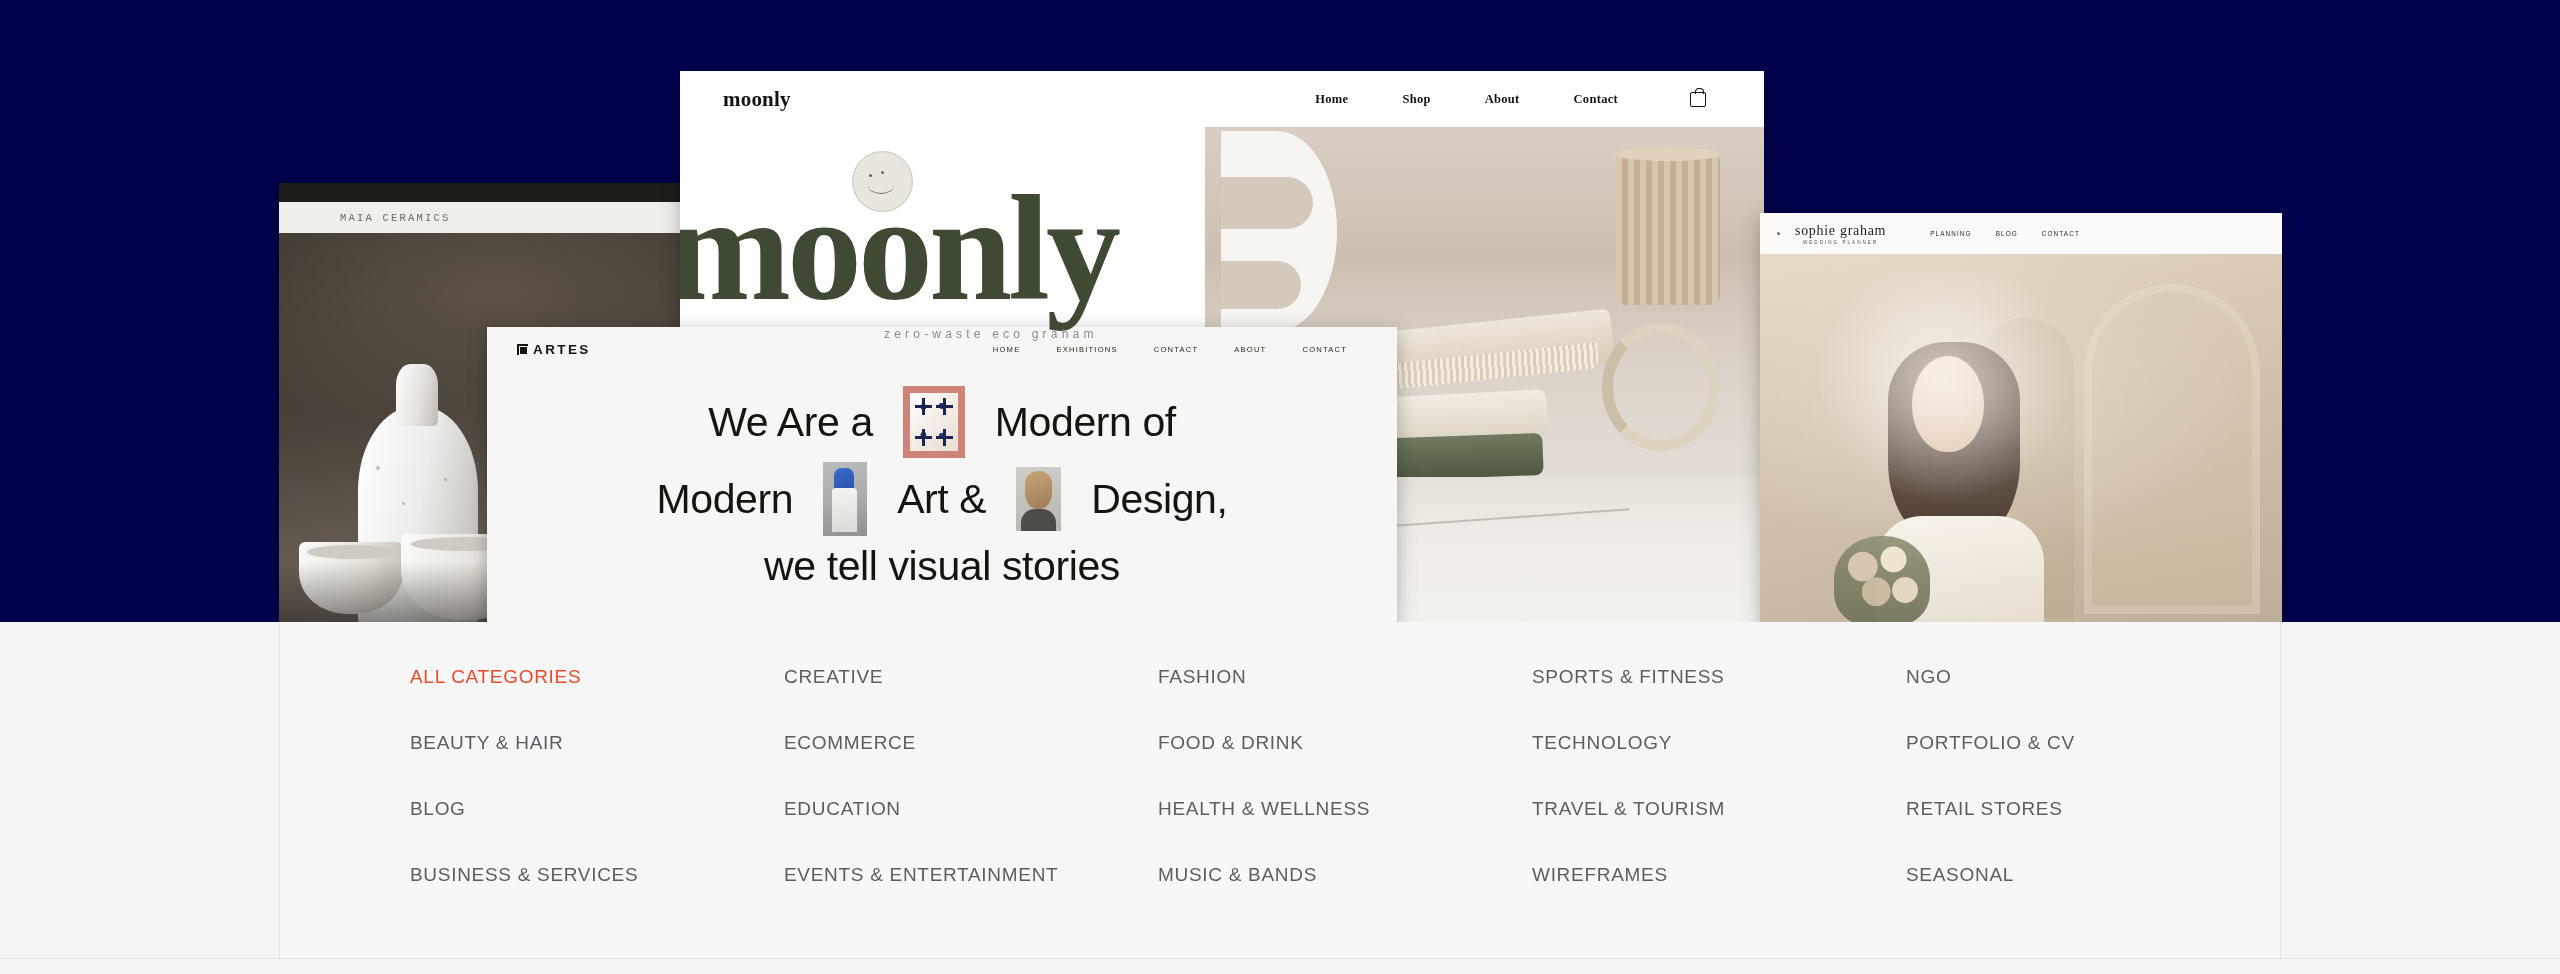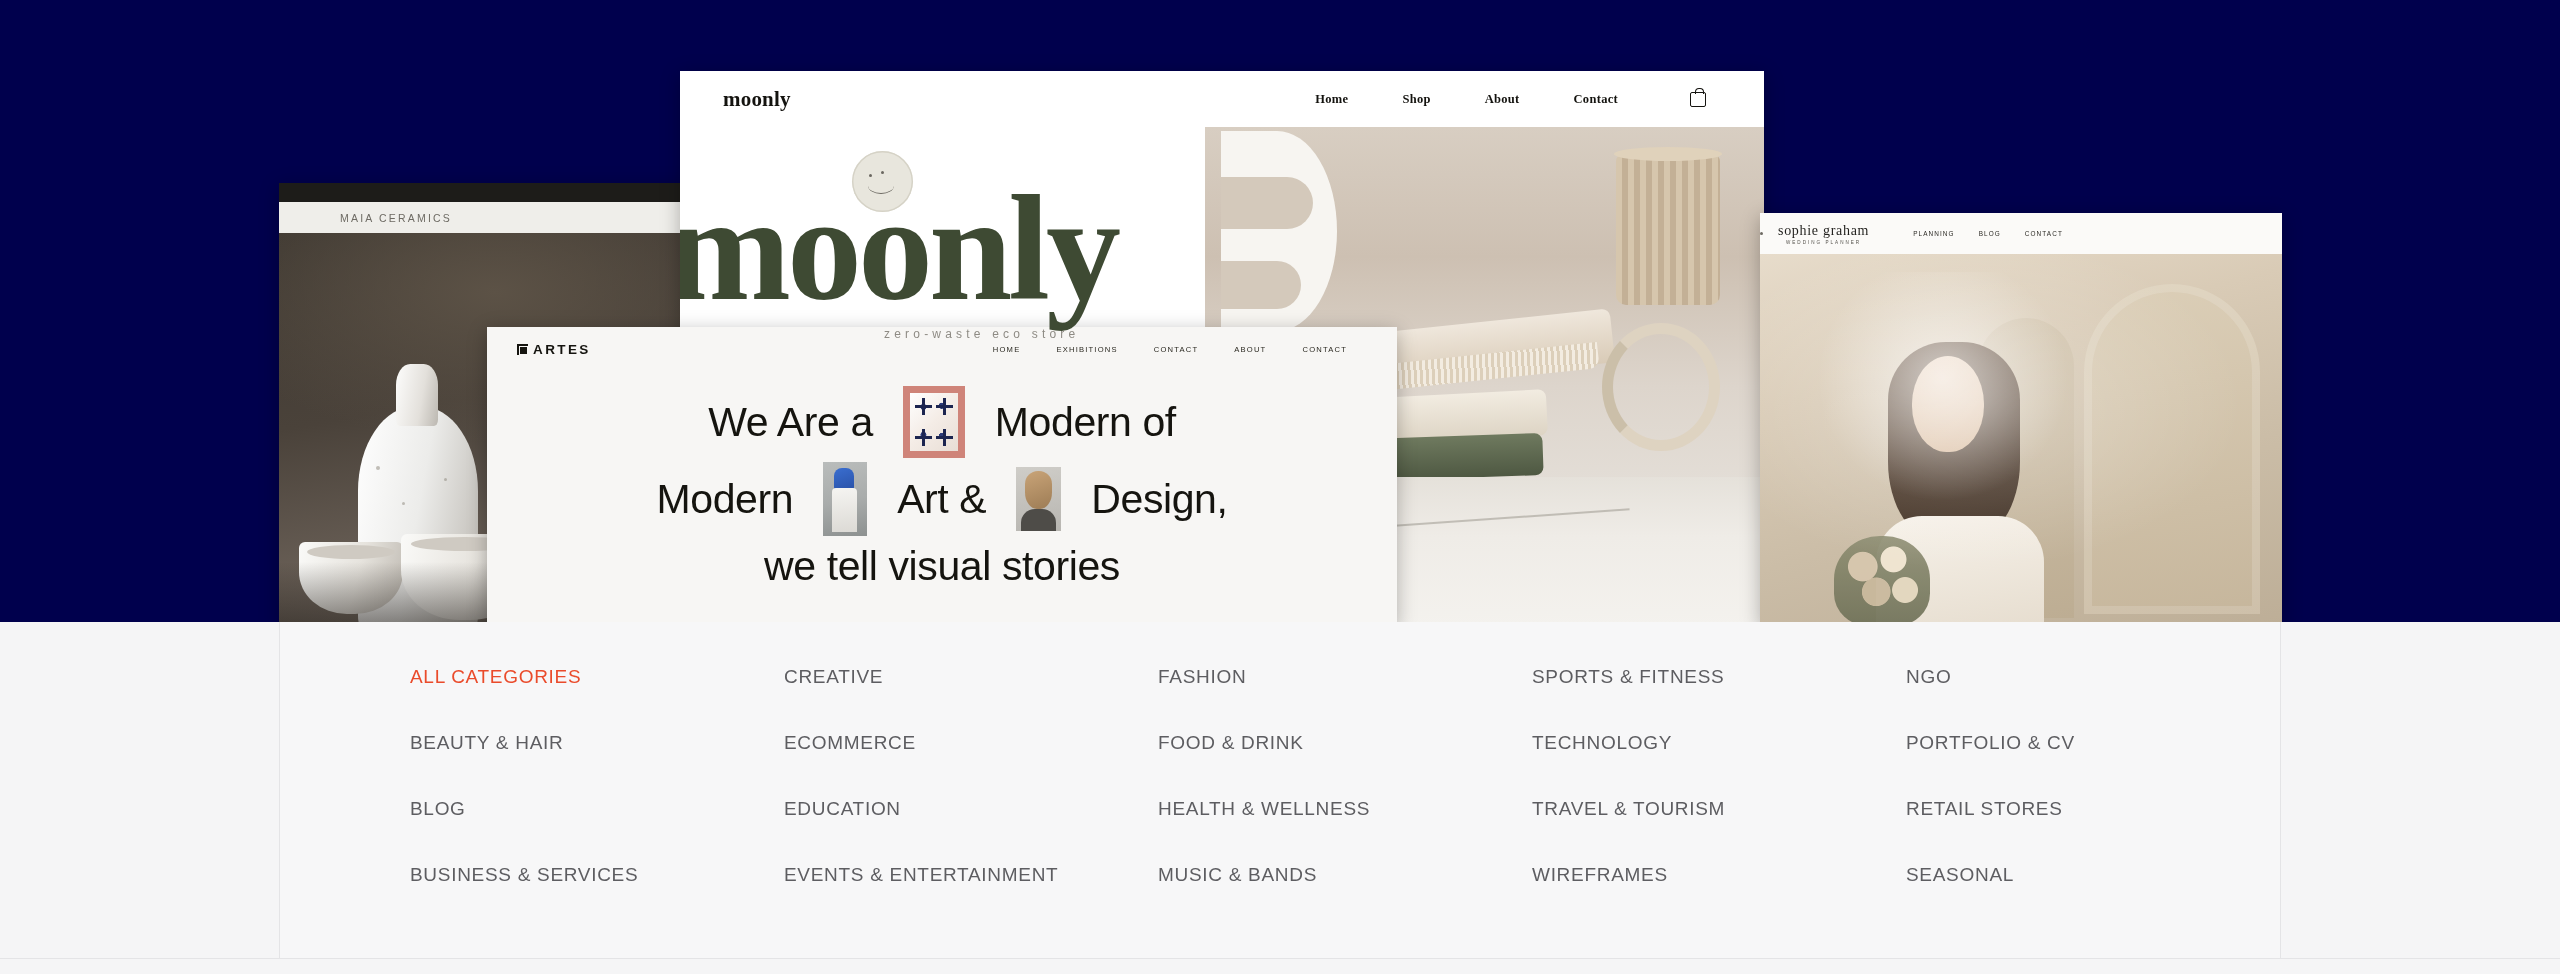--- a/index.html
+++ b/index.html
@@ -61,20 +61,21 @@
     width: 7px; height: 7px;
     background: #7f8c62;
     border-radius: 70% 0 70% 0;
   }
   .maia-topbar {
     height: 31px;
     background: #efeeea;
     display: flex;
     align-items: center;
     padding-left: 61px;
+    font-family: Liberation Mono, monospace;
   }
   .maia-topbar .brand {
     font-size: 10.5px;
     letter-spacing: 2.2px;
     color: #6d6a63;
     font-weight: 400;
   }
   .maia-photo {
     position: relative;
     height: 393px;
@@ -344,20 +345,21 @@
   
   .card-sophie {
     left: 1760px; top: 213px;
     width: 522px; height: 413px;
   }
   .sophie-nav {
     height: 41px;
     background: #fbfaf8;
     display: flex;
     align-items: center;
+    padding-left: 17px;
   }
   .sophie-brandwrap { text-align: center; margin-left: 15px; }
   .sophie-brand {
     font-family: "Liberation Serif", serif;
     font-size: 14px;
     letter-spacing: .7px;
     color: #201f1c;
   }
   .sophie-sub {
     font-size: 4.6px;
@@ -667,21 +669,21 @@
           <a href="#">Contact</a>
           <span class="bag-icon"></span>
         </div>
       </div>
       <div class="moonly-body">
         <div class="moonly-left">
           <div class="moonly-word">moonly</div>
           <div class="moon-face">
             <div class="moon-smile"></div>
           </div>
-          <div class="moonly-tag">zero-waste eco store</div>
+          <div class="moonly-tag">zero-waste eco graham</div>
         </div>
         <div class="moonly-right">
           <div class="blob-white"></div>
           <div class="jar-tube"></div>
           <div class="brush"></div>
           <div class="soap"></div>
           <div class="soap-green"></div>
           <div class="rope"></div>
           <div class="marble-floor"></div>
         </div>

